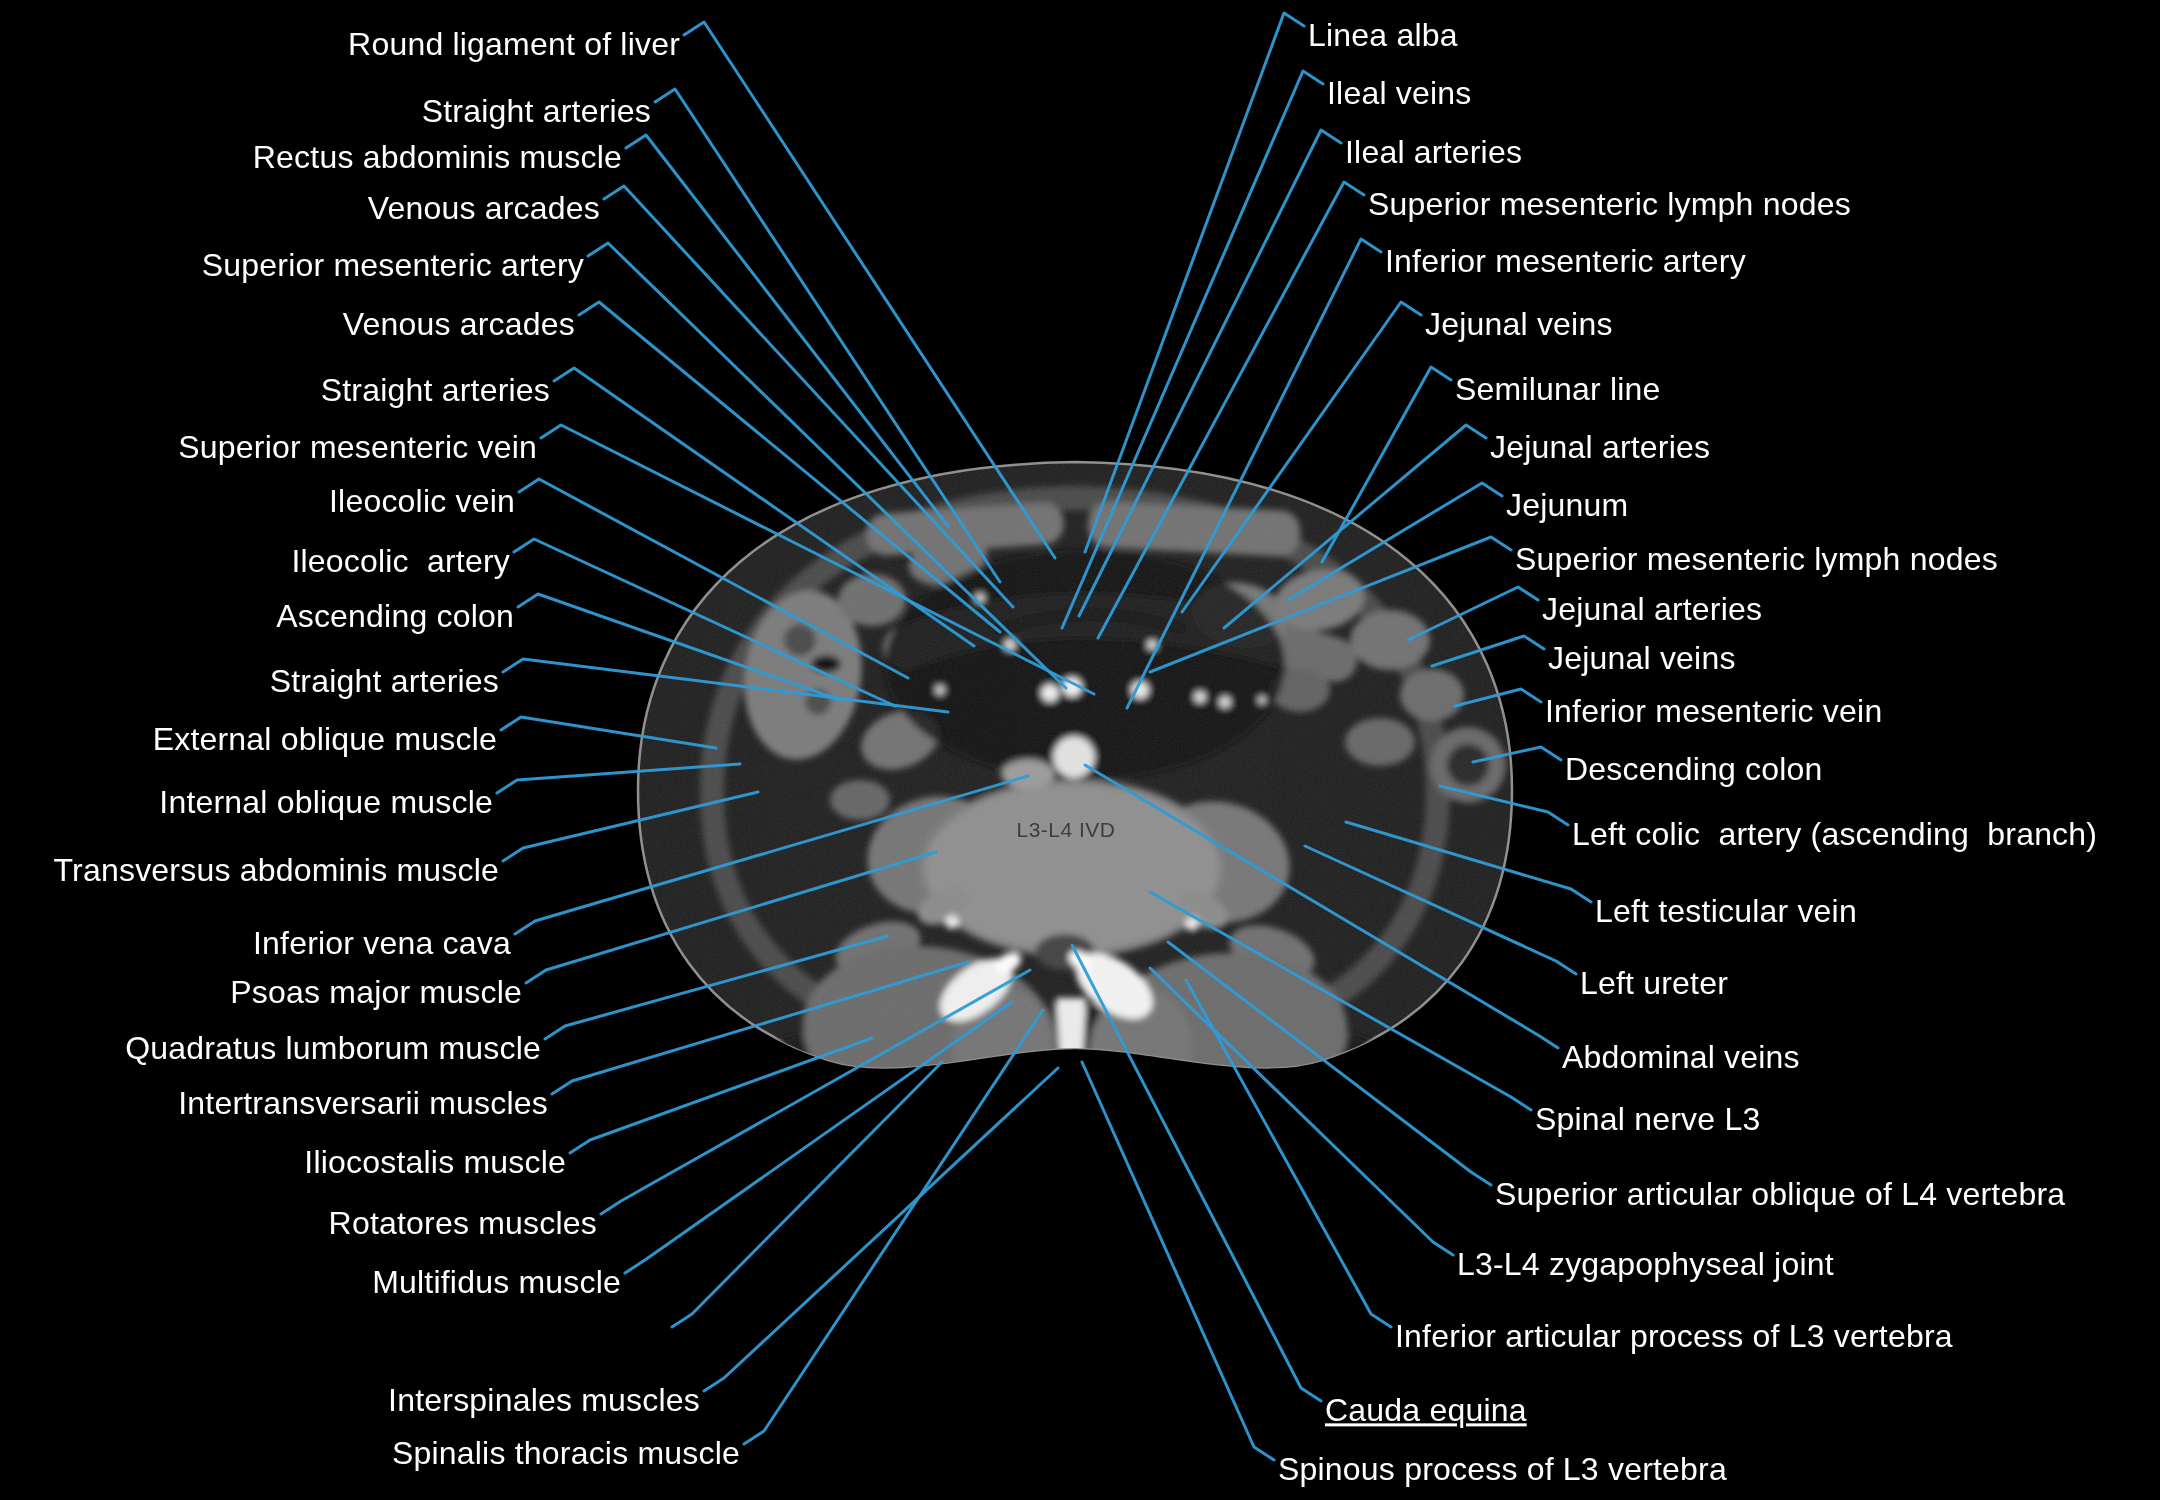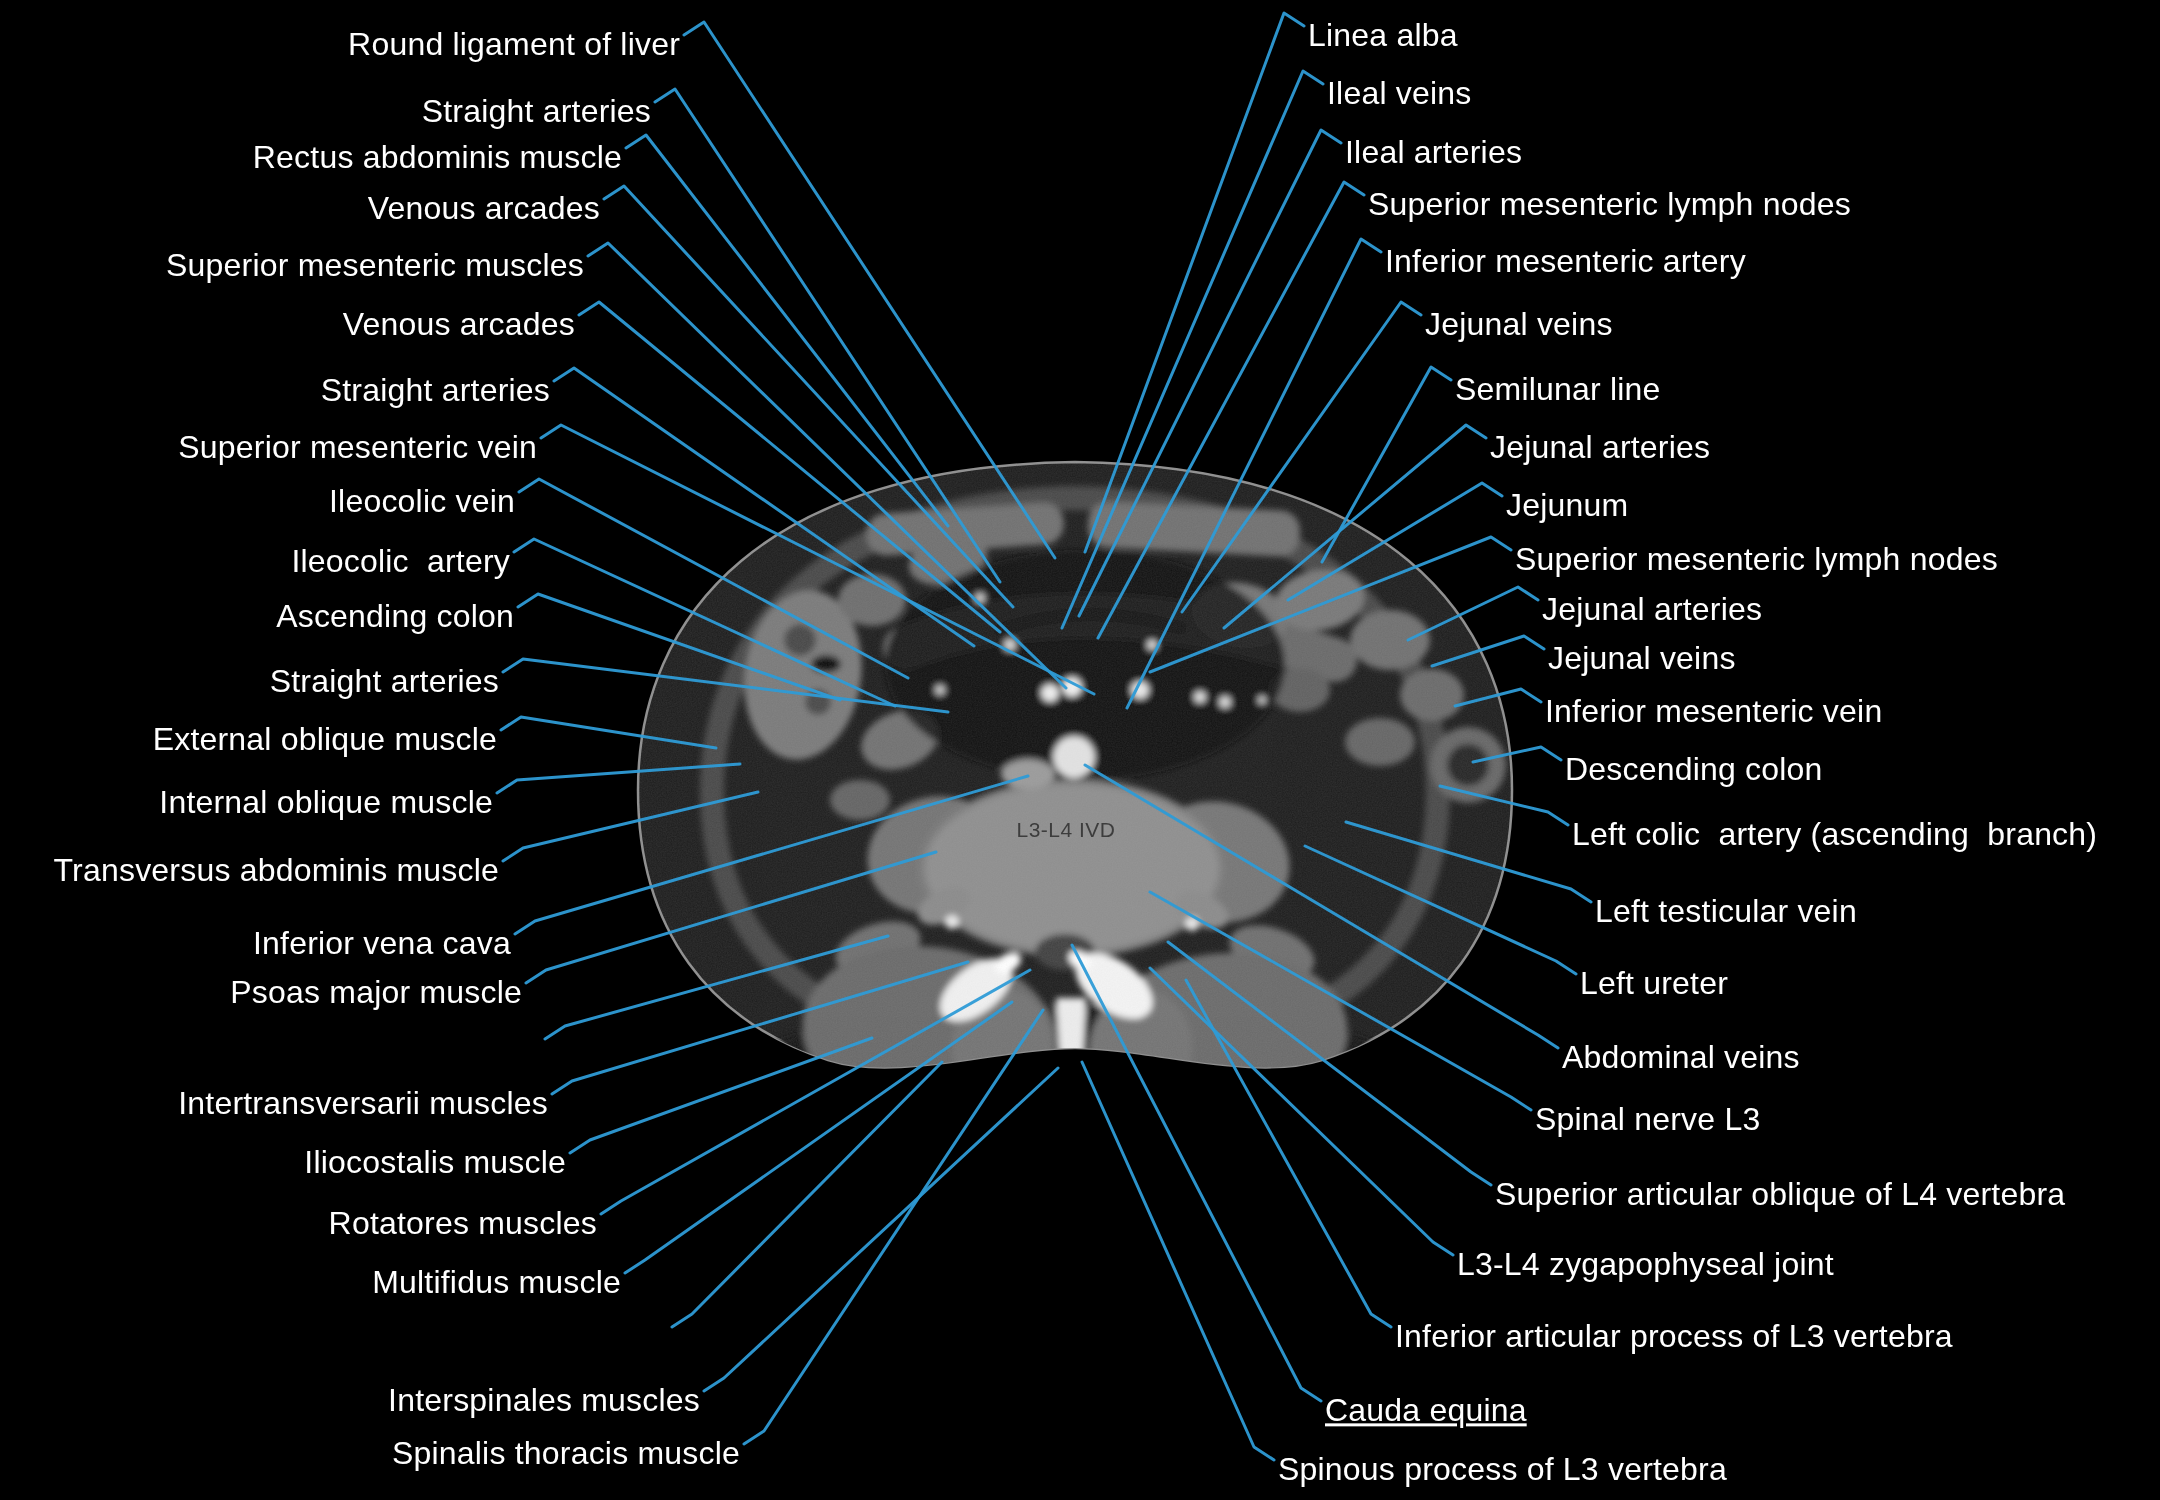--- a/index.html
+++ b/index.html
@@ -171,33 +171,34 @@
         <polyline points="1321,1401 1301,1388 1072,945"></polyline>
         <polyline points="1274,1460 1254,1447 1082,1062"></polyline>
       </g>
   </svg>
 
   <div id="labels">
       <div class="label left-side" style="color: rgb(255, 255, 255); top: 45px; right: 1480px;">Round ligament of liver</div>
       <div class="label left-side" style="color: rgb(255, 255, 255); top: 112px; right: 1509px;">Straight arteries</div>
       <div class="label left-side" style="color: rgb(255, 255, 255); top: 158px; right: 1538px;">Rectus abdominis muscle</div>
       <div class="label left-side" style="color: rgb(255, 255, 255); top: 209px; right: 1560px;">Venous arcades</div>
-      <div class="label left-side" style="color: rgb(255, 255, 255); top: 266px; right: 1576px;">Superior mesenteric muscles</div>
+      <div class="label left-side" style="color: rgb(255, 255, 255); top: 266px; right: 1576px;">Superior mesenteric artery</div>
       <div class="label left-side" style="color: rgb(255, 255, 255); top: 325px; right: 1585px;">Venous arcades</div>
       <div class="label left-side" style="color: rgb(255, 255, 255); top: 391px; right: 1610px;">Straight arteries</div>
       <div class="label left-side" style="color: rgb(255, 255, 255); top: 448px; right: 1623px;">Superior mesenteric vein</div>
       <div class="label left-side" style="color: rgb(255, 255, 255); top: 502px; right: 1645px;">Ileocolic vein</div>
       <div class="label left-side" style="color: rgb(255, 255, 255); top: 562px; right: 1650px;">Ileocolic  artery</div>
       <div class="label left-side" style="color: rgb(255, 255, 255); top: 617px; right: 1646px;">Ascending colon</div>
       <div class="label left-side" style="color: rgb(255, 255, 255); top: 682px; right: 1661px;">Straight arteries</div>
       <div class="label left-side" style="color: rgb(255, 255, 255); top: 740px; right: 1663px; margin-left: 48px;">External oblique muscle</div>
       <div class="label left-side" style="color: rgb(255, 255, 255); top: 803px; right: 1667px;">Internal oblique muscle</div>
       <div class="label left-side" style="color: rgb(255, 255, 255); top: 871px; right: 1661px;">Transversus abdominis muscle</div>
       <div class="label left-side" style="color: rgb(255, 255, 255); top: 944px; right: 1649px;">Inferior vena cava</div>
       <div class="label left-side" style="color: rgb(255, 255, 255); top: 993px; right: 1638px; margin-left: 39px;">Psoas major muscle</div>
+      <div class="label left-side" style="color: rgb(255, 255, 255); top: 1049px; right: 1619px;">Quadratus lumborum muscle</div>
       <div class="label left-side" style="color: rgb(255, 255, 255); top: 1104px; right: 1612px;">Intertransversarii muscles</div>
       <div class="label left-side" style="color: rgb(255, 255, 255); top: 1163px; right: 1594px;">Iliocostalis muscle</div>
       <div class="label left-side" style="color: rgb(255, 255, 255); top: 1224px; right: 1563px;">Rotatores muscles</div>
       <div class="label left-side" style="color: rgb(255, 255, 255); top: 1283px; right: 1539px;">Multifidus muscle</div>
       <div class="label left-side" style="color: rgb(255, 255, 255); top: 1401px; right: 1460px;">Interspinales muscles</div>
       <div class="label left-side" style="color: rgb(255, 255, 255); top: 1454px; right: 1420px;">Spinalis thoracis muscle</div>
       <div class="label right-side" style="color: rgb(255, 255, 255); top: 36px; left: 1308px;">Linea alba</div>
       <div class="label right-side" style="color: rgb(255, 255, 255); top: 94px; left: 1327px;">Ileal veins</div>
       <div class="label right-side" style="color: rgb(255, 255, 255); top: 153px; left: 1345px;">Ileal arteries</div>
       <div class="label right-side" style="color: rgb(255, 255, 255); top: 205px; left: 1368px;">Superior mesenteric lymph nodes</div>

